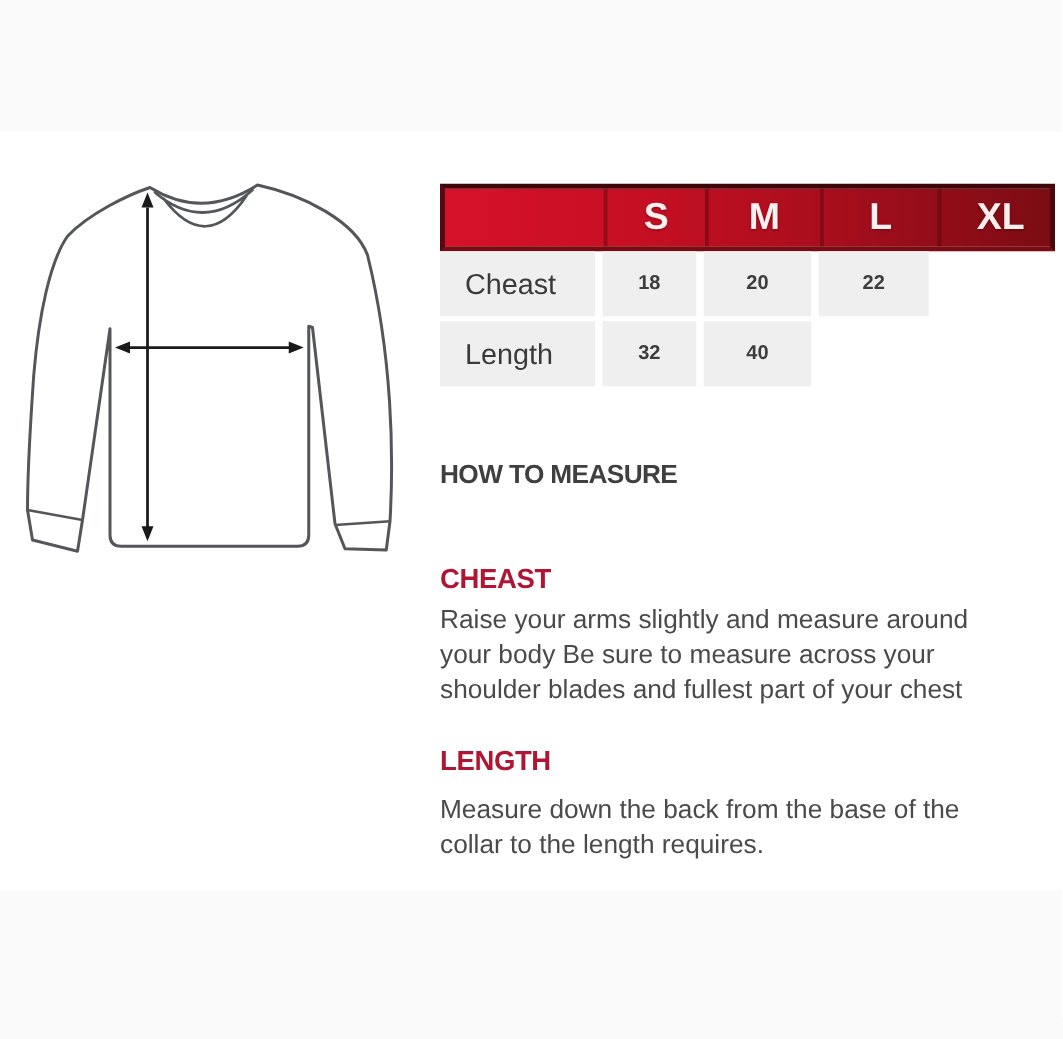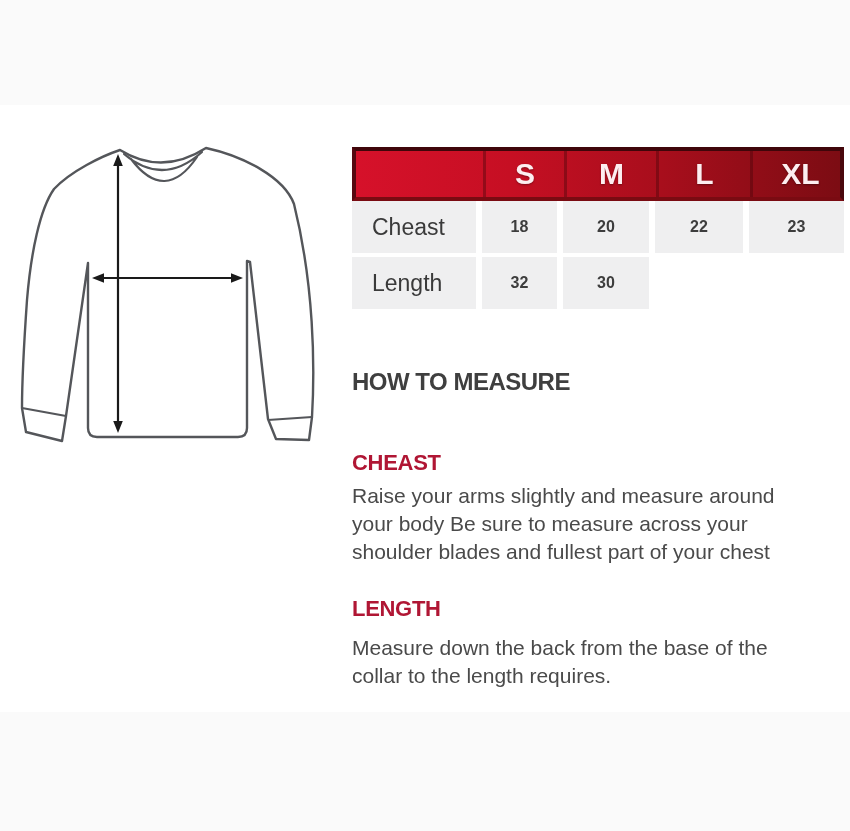--- a/index.html
+++ b/index.html
@@ -40,21 +40,21 @@
     font-weight:bold;font-size:16px;color:#3d3d3d;
   }
   .td.label{
     justify-content:flex-start;padding-left:20px;box-sizing:border-box;
     font-weight:400;font-size:23px;color:#3a3a3a;
   }
 
   
   .htm-title{
     position:absolute;left:352px;top:368px;margin:0;
-    font-size:24px;font-weight:bold;letter-spacing:-0.5px;color:#3f3f3f;
+    font-size:21px;font-weight:bold;letter-spacing:-0.5px;color:#3f3f3f;
   }
   .sec-heading{
     position:absolute;left:352px;margin:0;
     font-size:22px;font-weight:bold;letter-spacing:-0.3px;color:#b01634;
   }
   .sec-heading.chest{top:450px;}
   .sec-heading.length{top:596px;}
   .sec-body{
     position:absolute;left:352px;margin:0;width:505px;
     font-size:21px;line-height:28px;color:#4a4a4a;white-space:pre-line;
@@ -104,26 +104,25 @@
       <div class="th sep">M</div>
       <div class="th sep">L</div>
       <div class="th sep">XL</div>
     </div>
     <div class="tbody">
       <div class="tr">
         <div class="td label">Cheast</div>
         <div class="td">18</div>
         <div class="td">20</div>
         <div class="td">22</div>
-        <div class="td">23</div>
       </div>
       <div class="tr">
         <div class="td label">Length</div>
         <div class="td">32</div>
-        <div class="td">30</div>
+        <div class="td">40</div>
       </div>
     </div>
   </div>
 
   <h2 class="htm-title">HOW TO MEASURE</h2>
 
   <h3 class="sec-heading chest">CHEAST</h3>
   <p class="sec-body chest">Raise your arms slightly and measure around
 your body Be sure to measure across your
 shoulder blades and fullest part of your chest</p>

